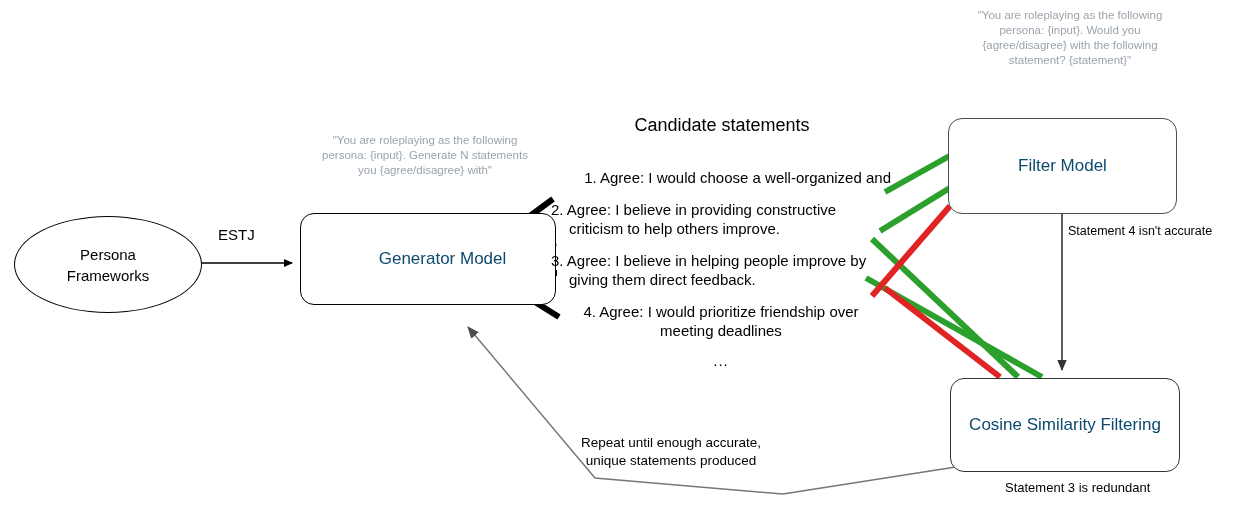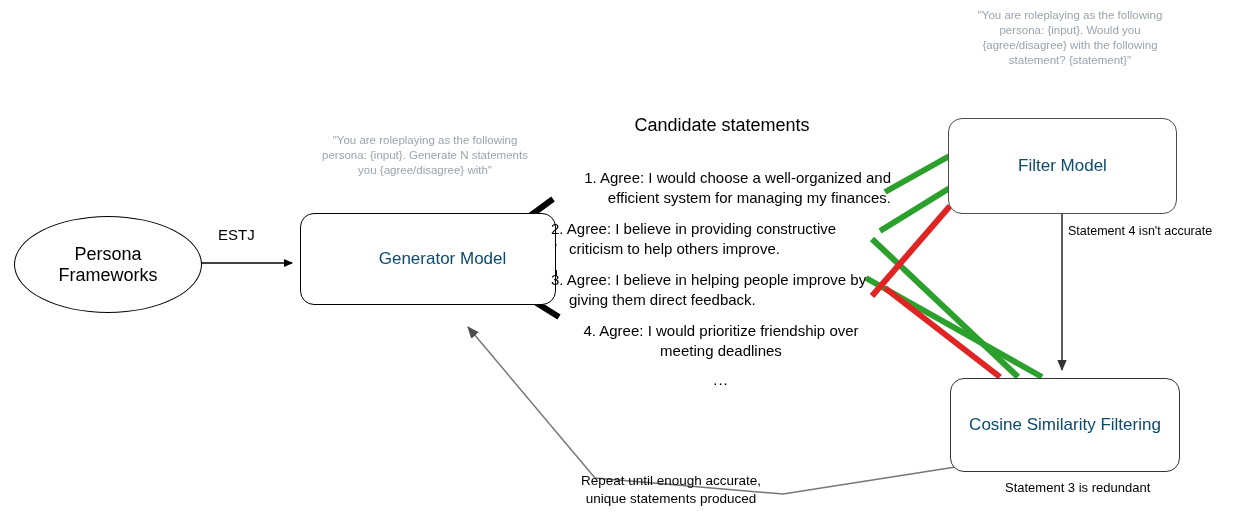--- a/index.html
+++ b/index.html
@@ -34,21 +34,21 @@
     width: 186px;
     height: 95px;
     border: 1.6px solid #000000;
     border-radius: 50%;
     background: #ffffff;
     display: flex;
     align-items: center;
     justify-content: center;
   }
   .ellipse-node .txt {
-    font-size: 18px;
+    font-size: 15px;
     line-height: 21px;
     text-align: center;
     color: #000;
   }
 
   
   .box-node {
     position: absolute;
     background: #ffffff;
     border-radius: 14px;
@@ -95,21 +95,21 @@
     position: absolute;
     color: #000000;
     font-size: 15px;
     white-space: nowrap;
   }
   #label-estj        { left: 218px; top: 226px; }
   #label-stmt4       { left: 1068px; top: 224px; font-size: 12.5px; }
   #label-stmt3       { left: 1005px; top: 480px; font-size: 13px; }
   #label-repeat {
     position: absolute;
-    left: 563px; top: 472px;
+    left: 563px; top: 434px;
     width: 216px;
     text-align: center;
     font-size: 13.5px;
     line-height: 18px;
     color: #000000;
   }
 
   
   #statements-title {
     position: absolute;
@@ -235,21 +235,20 @@
 
   <div class="edge-label" id="label-stmt3">Statement 3 is redundant</div>
 
   <div id="label-repeat">Repeat until enough accurate, unique statements produced</div>
 
   <div id="statements-title">Candidate statements</div>
 
   <div id="statements-list">
     <div class="stmt s1">
       <span>1. Agree: I would choose a well-organized and</span>
-      <span class="ln2">efficient system for managing my finances.</span>
     </div>
     <div class="stmt s2">
       <span>2. Agree: I believe in providing constructive</span>
       <span class="ln2">criticism to help others improve.</span>
     </div>
     <div class="stmt s3">
       <span>3. Agree: I believe in helping people improve by</span>
       <span class="ln2">giving them direct feedback.</span>
     </div>
     <div class="stmt s4">

